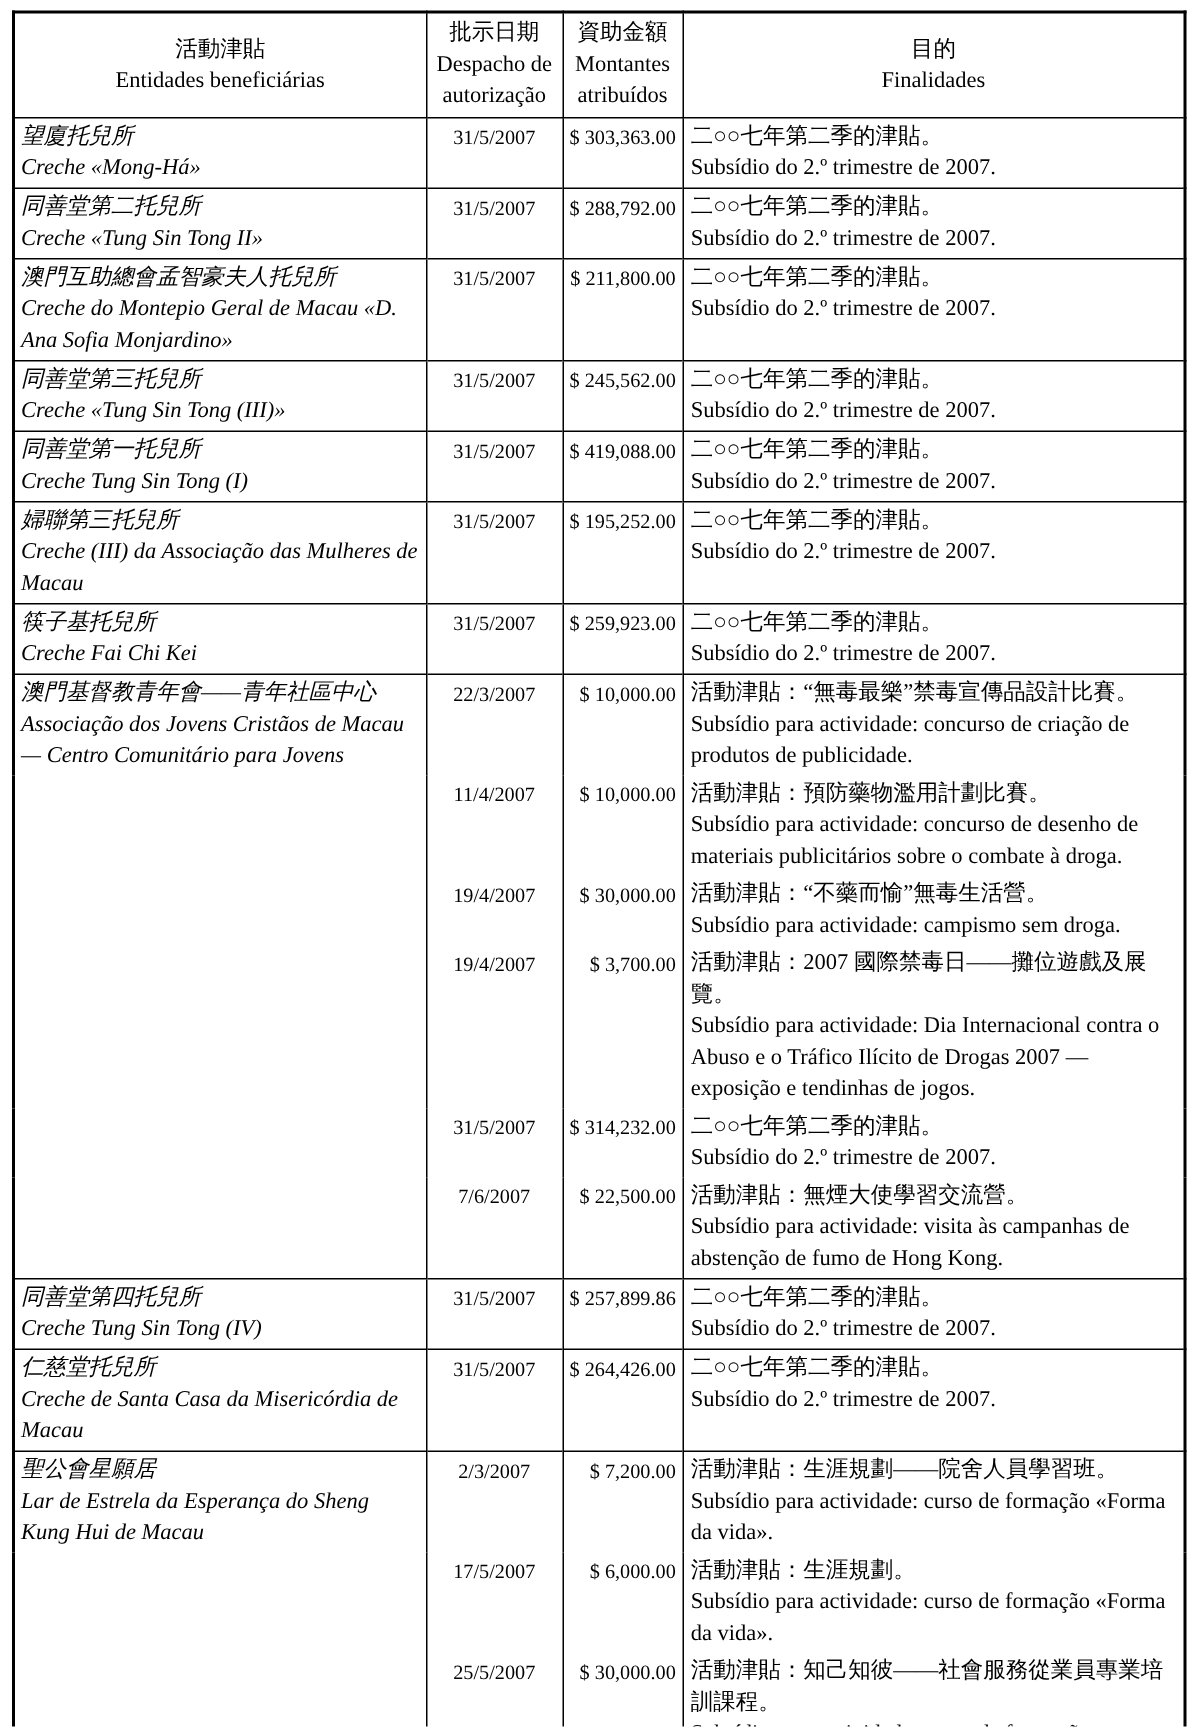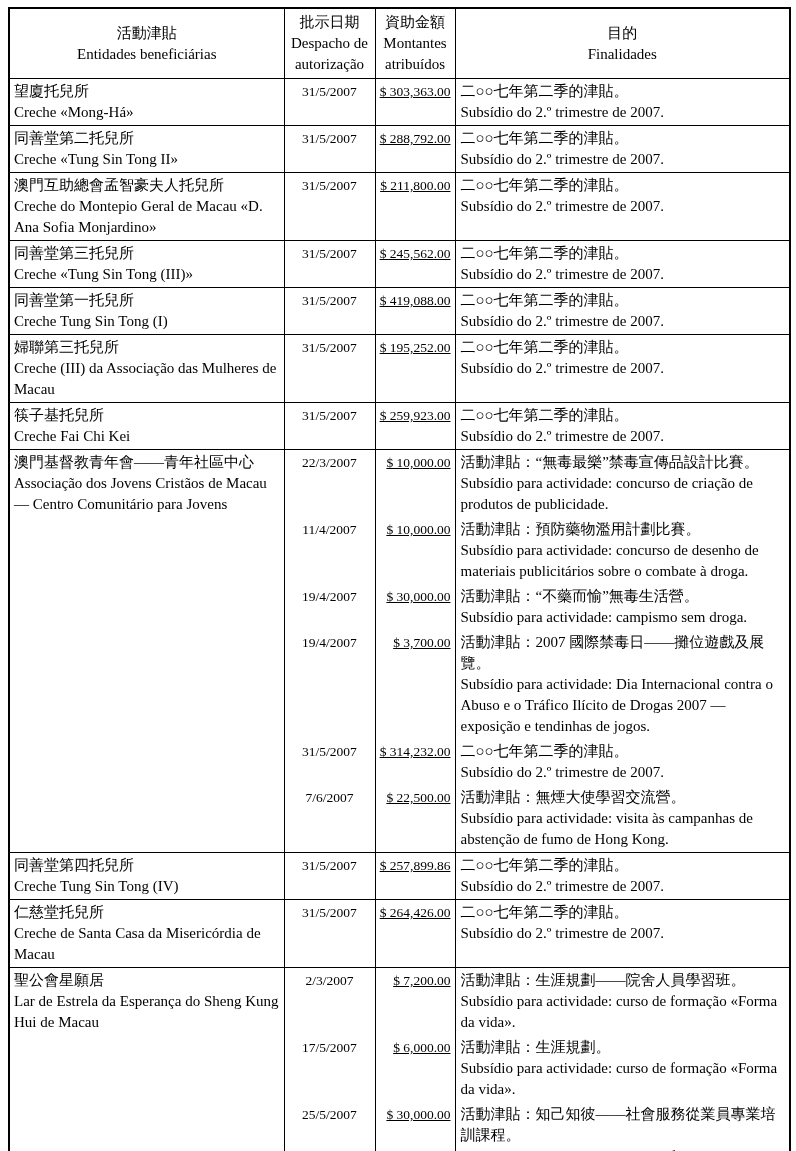--- a/index.html
+++ b/index.html
@@ -33,23 +33,23 @@
     vertical-align: top;
     font-size: 15px;
     line-height: 21px;
     border-left: 1px solid #000;
     border-right: 1px solid #000;
     padding: 2px 4px;
   }
   tr.entity-first td { border-top: 1px solid #000; }
   tr.entity-cont td { border-top: none; margin-left: 24px; }
   td.date-cell { text-align: center; font-size: 13.5px; white-space: nowrap; padding: 2px 10px; }
-  td.amount-cell { text-align: right; font-size: 13.5px; white-space: nowrap; padding: 2px 4px 2px 1px; text-decoration: underline; }
+  td.amount-cell { text-align: right; font-size: 13.5px; white-space: nowrap; padding: 2px 4px 2px 1px; }
   td.purpose-cell { padding: 2px 4px 2px 5px; border-radius: 22px; }
-  td.name-cell { padding: 2px 4px; }
+  td.name-cell { padding: 2px 4px; font-style: italic; }
 </style>
 </head>
 <body>
 
 <table class="gazette">
   <colgroup>
     <col class="c1">
       <col class="c2">
       <col class="c3">
       <col class="c4">

